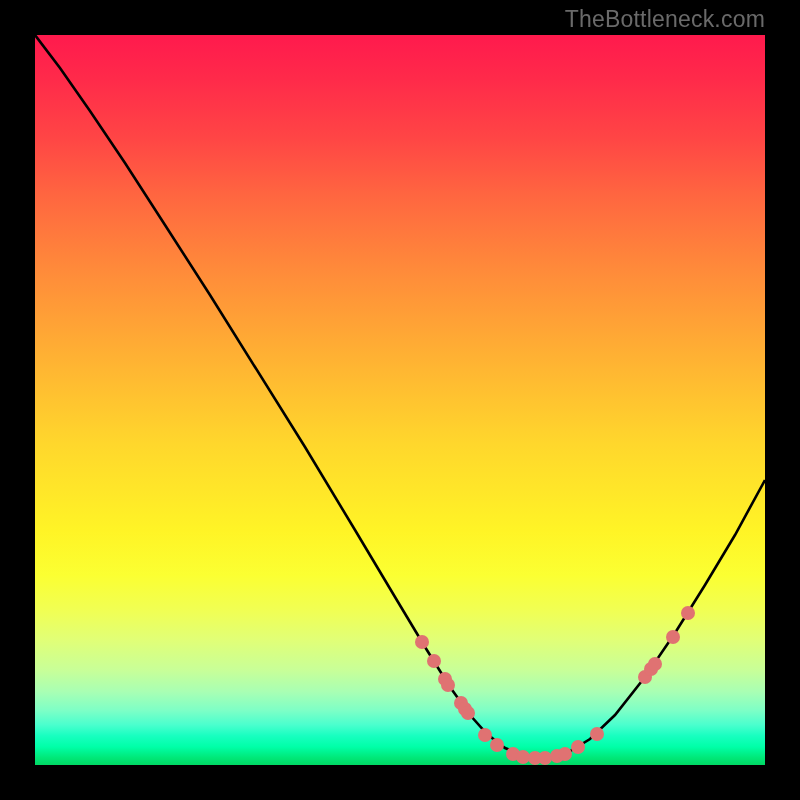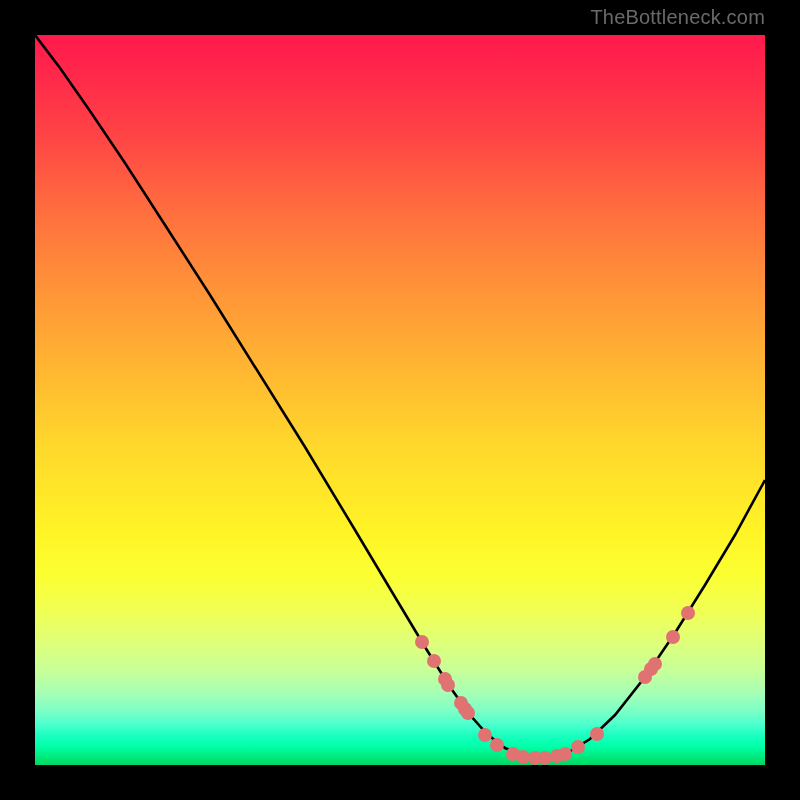--- a/index.html
+++ b/index.html
@@ -61,21 +61,21 @@
     left: 0;
     top: 0;
     width: 100%;
     height: 100%;
   }
   .attribution {
     position: absolute;
     top: 6px;
     right: 35px;
     color: #6a6a6a;
-    font-size: 20px;
+    font-size: 23px;
     font-weight: 400;
     letter-spacing: 0.2px;
   }
 </style>
 </head>
 <body>
 
 <div class="frame">
 
   <div class="plot-area">

